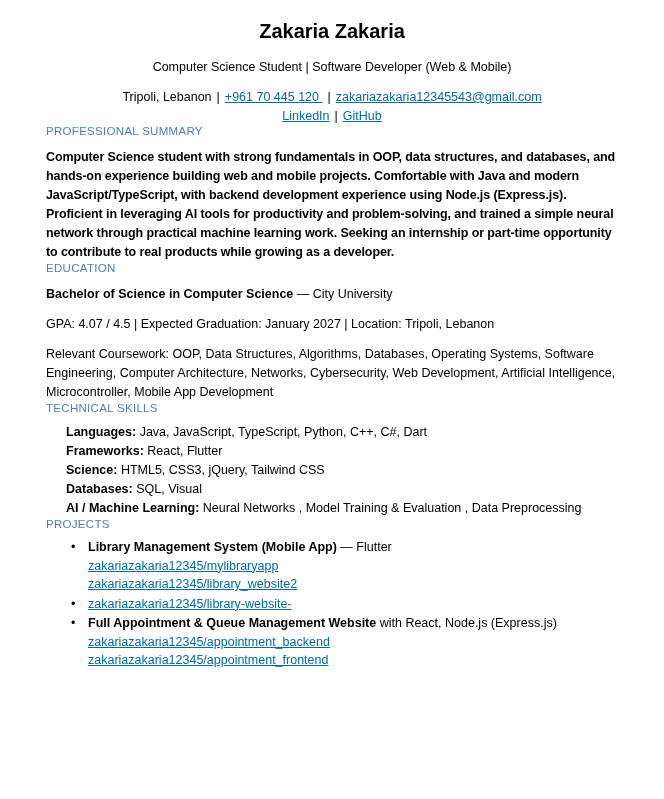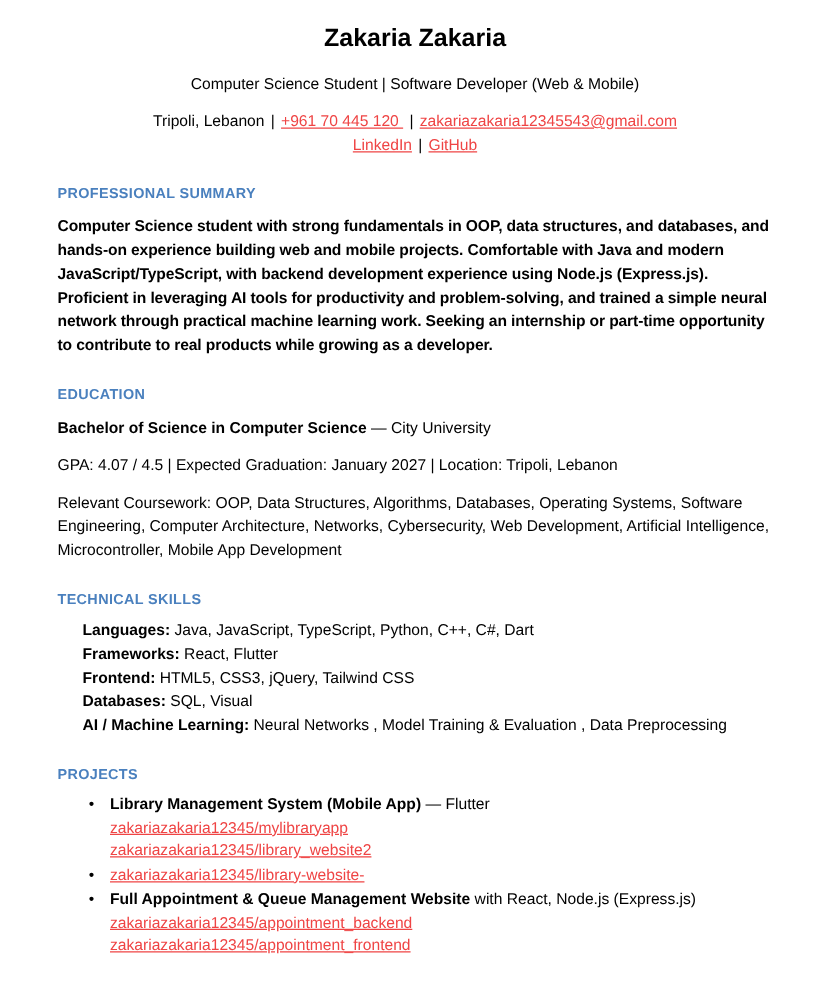--- a/index.html
+++ b/index.html
@@ -33,31 +33,31 @@
     line-height: 17px;
   }
   .contact {
     text-align: center;
     font-size: 12.5px;
     margin-top: 12px;
     line-height: 18.5px;
   }
   .sep { padding: 0 5px; }
   a.link {
-    color: #ef4444;
+    color: #0369a1;
     text-decoration: underline;
     cursor: pointer;
     white-space: pre;
   }
   .section-heading {
     color: #4A80BE;
     font-size: 11.5px;
-    font-weight: bold;
+    font-weight: normal;
     letter-spacing: 0.3px;
-    margin: 24px 0 0 0;
+    margin: 0 0 0 0;
   }
   .para {
     font-size: 12.5px;
     line-height: 19px;
     margin: 11px 0 0 0;
   }
   .bold { font-weight: bold; }
   .summary-body { font-weight: bold; letter-spacing: -0.1px; }
   .skill-row {
     font-size: 12.5px;
@@ -104,21 +104,21 @@
 
   <div class="section-heading">EDUCATION</div>
   <p class="para"><span class="bold">Bachelor of Science in Computer Science</span><span> — City University</span></p>
   <p class="para">GPA: 4.07 / 4.5 | Expected Graduation: January 2027 | Location: Tripoli, Lebanon</p>
   <p class="para">Relevant Coursework: OOP, Data Structures, Algorithms, Databases, Operating Systems, Software Engineering, Computer Architecture, Networks, Cybersecurity, Web Development, Artificial Intelligence, Microcontroller, Mobile App Development</p>
 
   <div class="section-heading">TECHNICAL SKILLS</div>
   <div class="skills-block">
     <div class="skill-row"><span class="bold">Languages:</span><span> Java, JavaScript, TypeScript, Python, C++, C#, Dart</span></div>
     <div class="skill-row"><span class="bold">Frameworks:</span><span> React, Flutter</span></div>
-    <div class="skill-row"><span class="bold">Frontend:</span><span> HTML5, CSS3, jQuery, Tailwind CSS</span></div>
+    <div class="skill-row"><span class="bold">Science:</span><span> HTML5, CSS3, jQuery, Tailwind CSS</span></div>
     <div class="skill-row"><span class="bold">Databases:</span><span> SQL, Visual</span></div>
     <div class="skill-row"><span class="bold">AI / Machine Learning:</span><span> Neural Networks , Model Training &amp; Evaluation , Data Preprocessing</span></div>
   </div>
 
   <div class="section-heading">PROJECTS</div>
   <div class="proj-list">
 
     <div class="proj-item">
       <span class="bullet">•</span>
       <span class="bold">Library Management System (Mobile App)</span><span> — Flutter</span>

